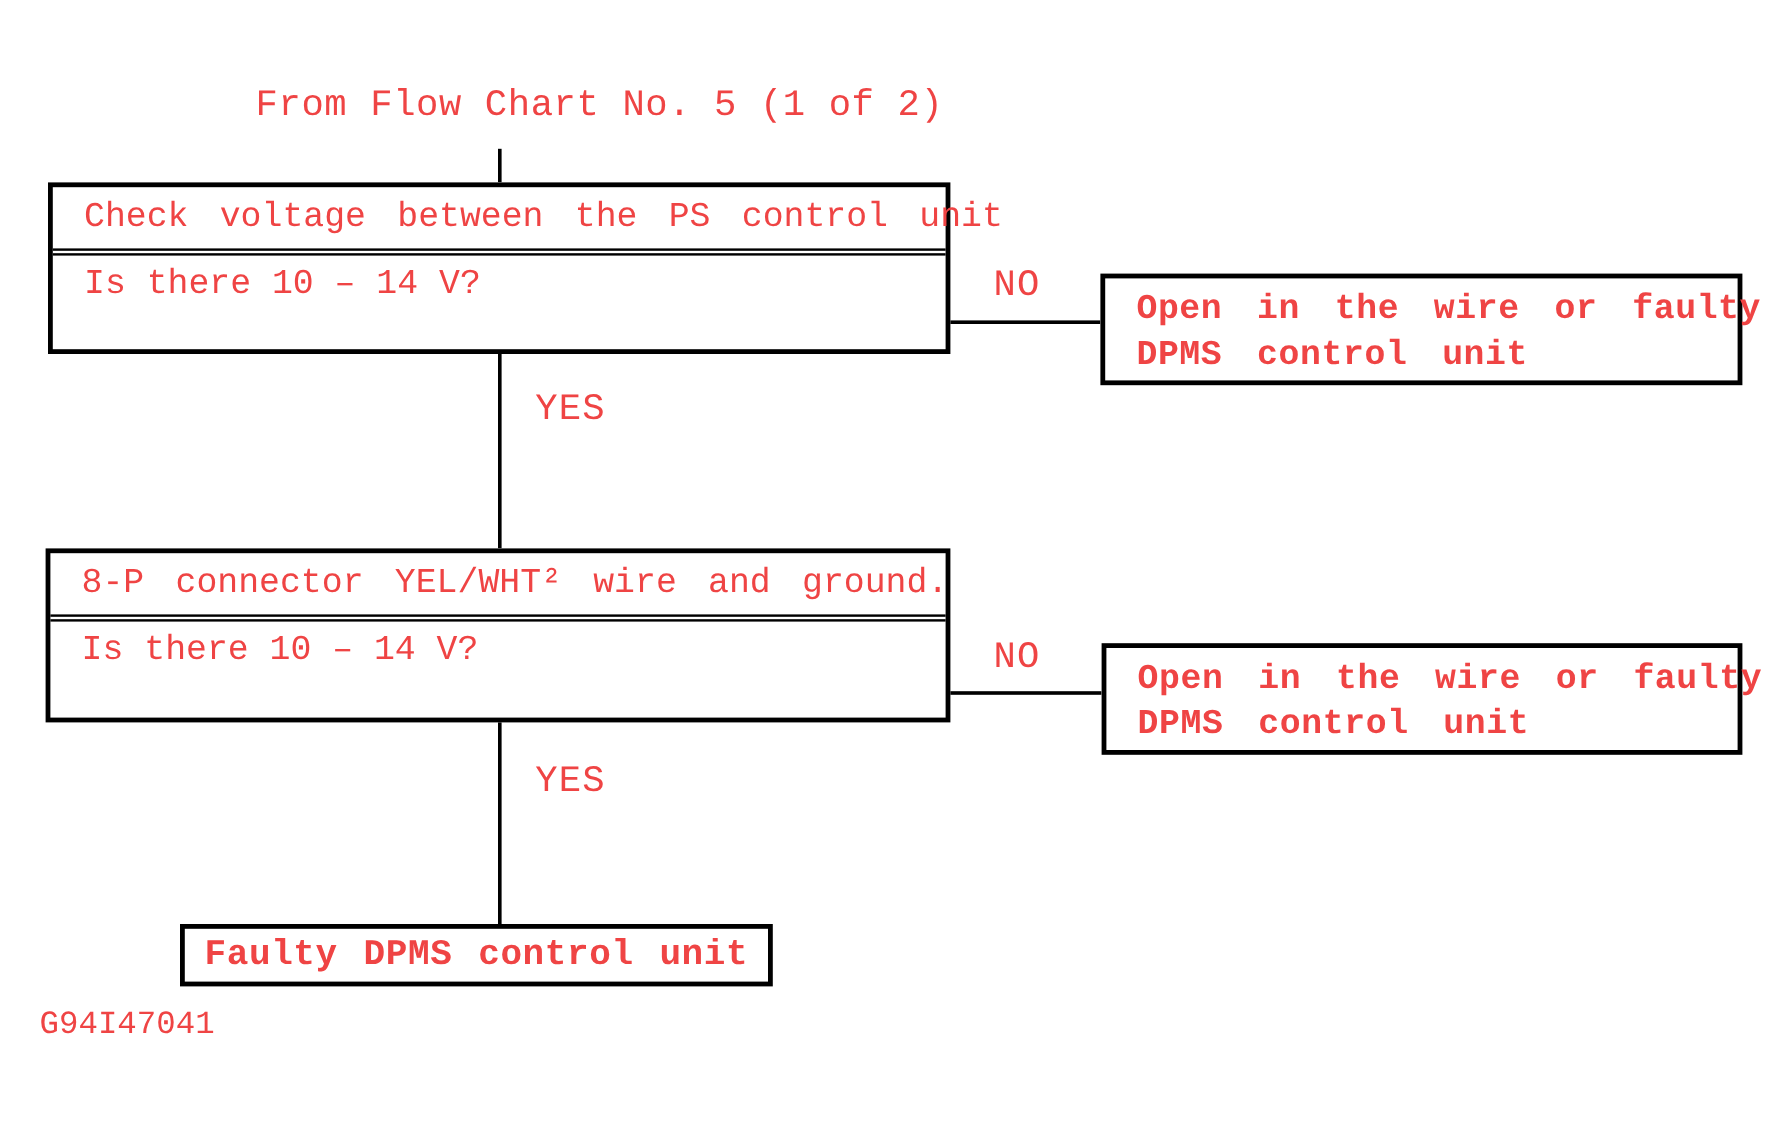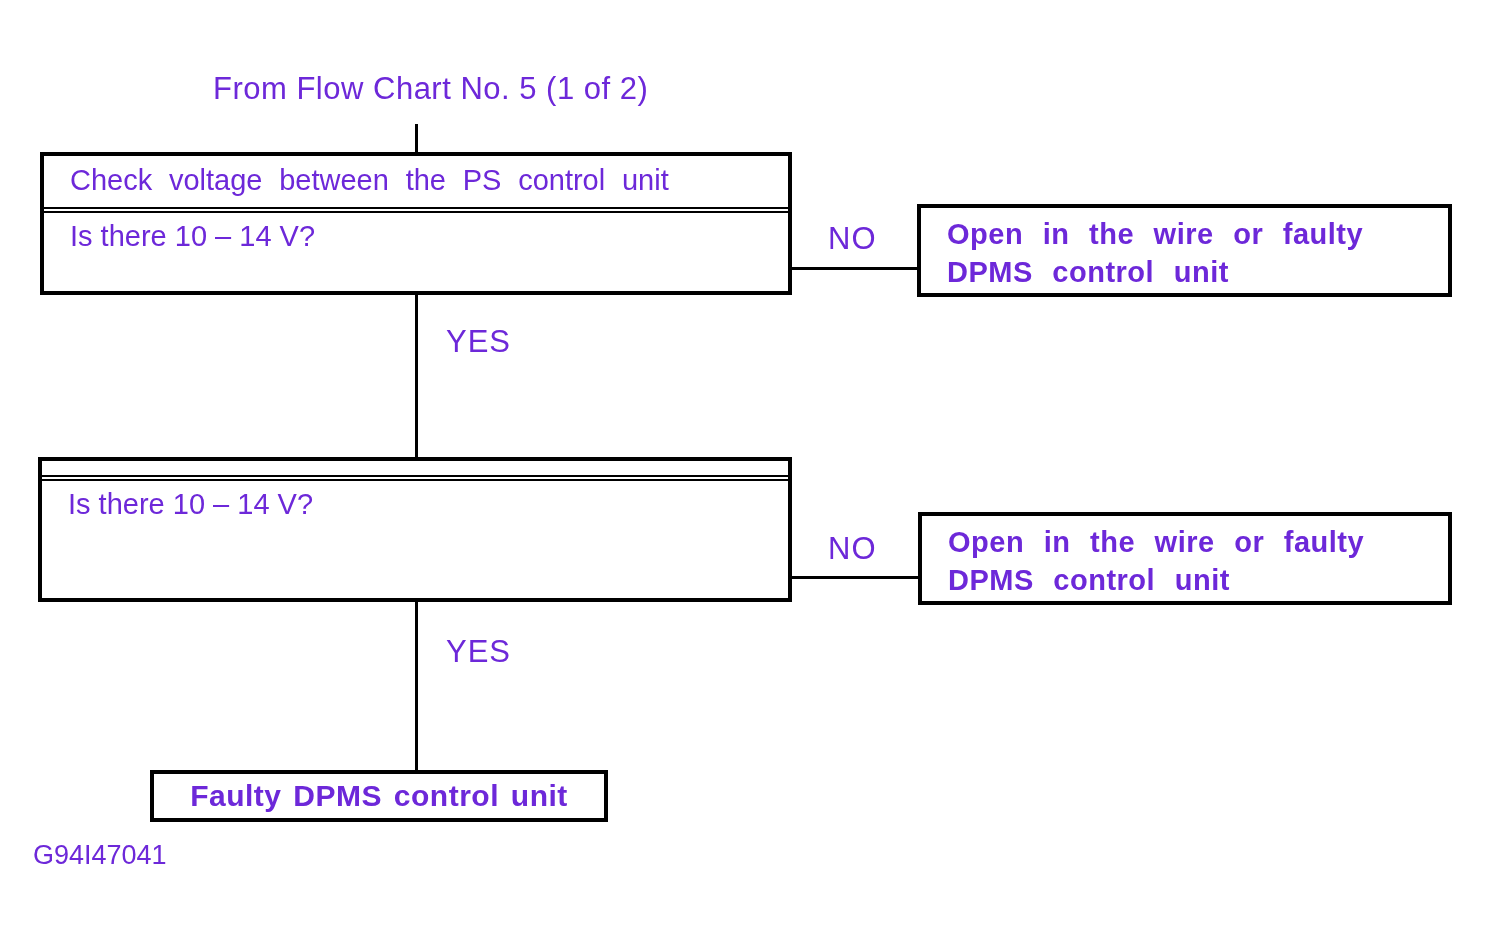--- a/index.html
+++ b/index.html
@@ -5,22 +5,22 @@
   html, body {
     margin: 0;
     padding: 0;
     background: #ffffff;
   }
   .page {
     position: relative;
     width: 1491px;
     height: 939px;
     background: #ffffff;
-    font-family: Liberation Sans, sans-serif;
-    color: #6d28d9;
+    font-family: Liberation Mono, monospace;
+    color: #ef4444;
     overflow: hidden;
   }
   .title {
     position: absolute;
     left: 213px;
     top: 71px;
     font-size: 31px;
     letter-spacing: 0.5px;
     white-space: nowrap;
   }
@@ -52,26 +52,27 @@
     border: 4px solid #000000;
     box-sizing: border-box;
     background: #ffffff;
     padding: 7px 10px 0 26px;
     font-size: 29px;
     font-weight: bold;
     line-height: 38px;
     word-spacing: 0.38em;
     letter-spacing: 0.5px;
     white-space: nowrap;
+    margin-top: 24px;
   }
   .final-box {
     position: absolute;
     left: 150px;
     top: 770px;
-    width: 458px;
+    width: 494px;
     height: 52px;
     border: 4px solid #000000;
     box-sizing: border-box;
     background: #ffffff;
     display: flex;
     align-items: center;
     justify-content: center;
     font-size: 30px;
     font-weight: bold;
     letter-spacing: 0.5px;
@@ -114,20 +115,21 @@
   <div class="result-box" style="left:917px; top:204px; width:535px; height:93px;">
     <div>Open in the wire or faulty</div>
     <div>DPMS control unit</div>
   </div>
 
   <div class="vline" style="left:415px; top:295px; width:3px; height:162px;"></div>
   <div class="branch-label" style="left:446px; top:324px;">YES</div>
 
   <div class="step-box" style="left:38px; top:457px; width:754px; height:145px;">
     <div class="step-top">
+      <div>8-P connector YEL/WHT² wire and ground.</div>
     </div>
     <div class="step-question">Is there 10 – 14 V?</div>
   </div>
 
   <div class="branch-label" style="left:828px; top:531px;">NO</div>
   <div class="hline" style="left:792px; top:576px; width:126px; height:3px;"></div>
   <div class="result-box" style="left:918px; top:512px; width:534px; height:93px;">
     <div>Open in the wire or faulty</div>
     <div>DPMS control unit</div>
   </div>

